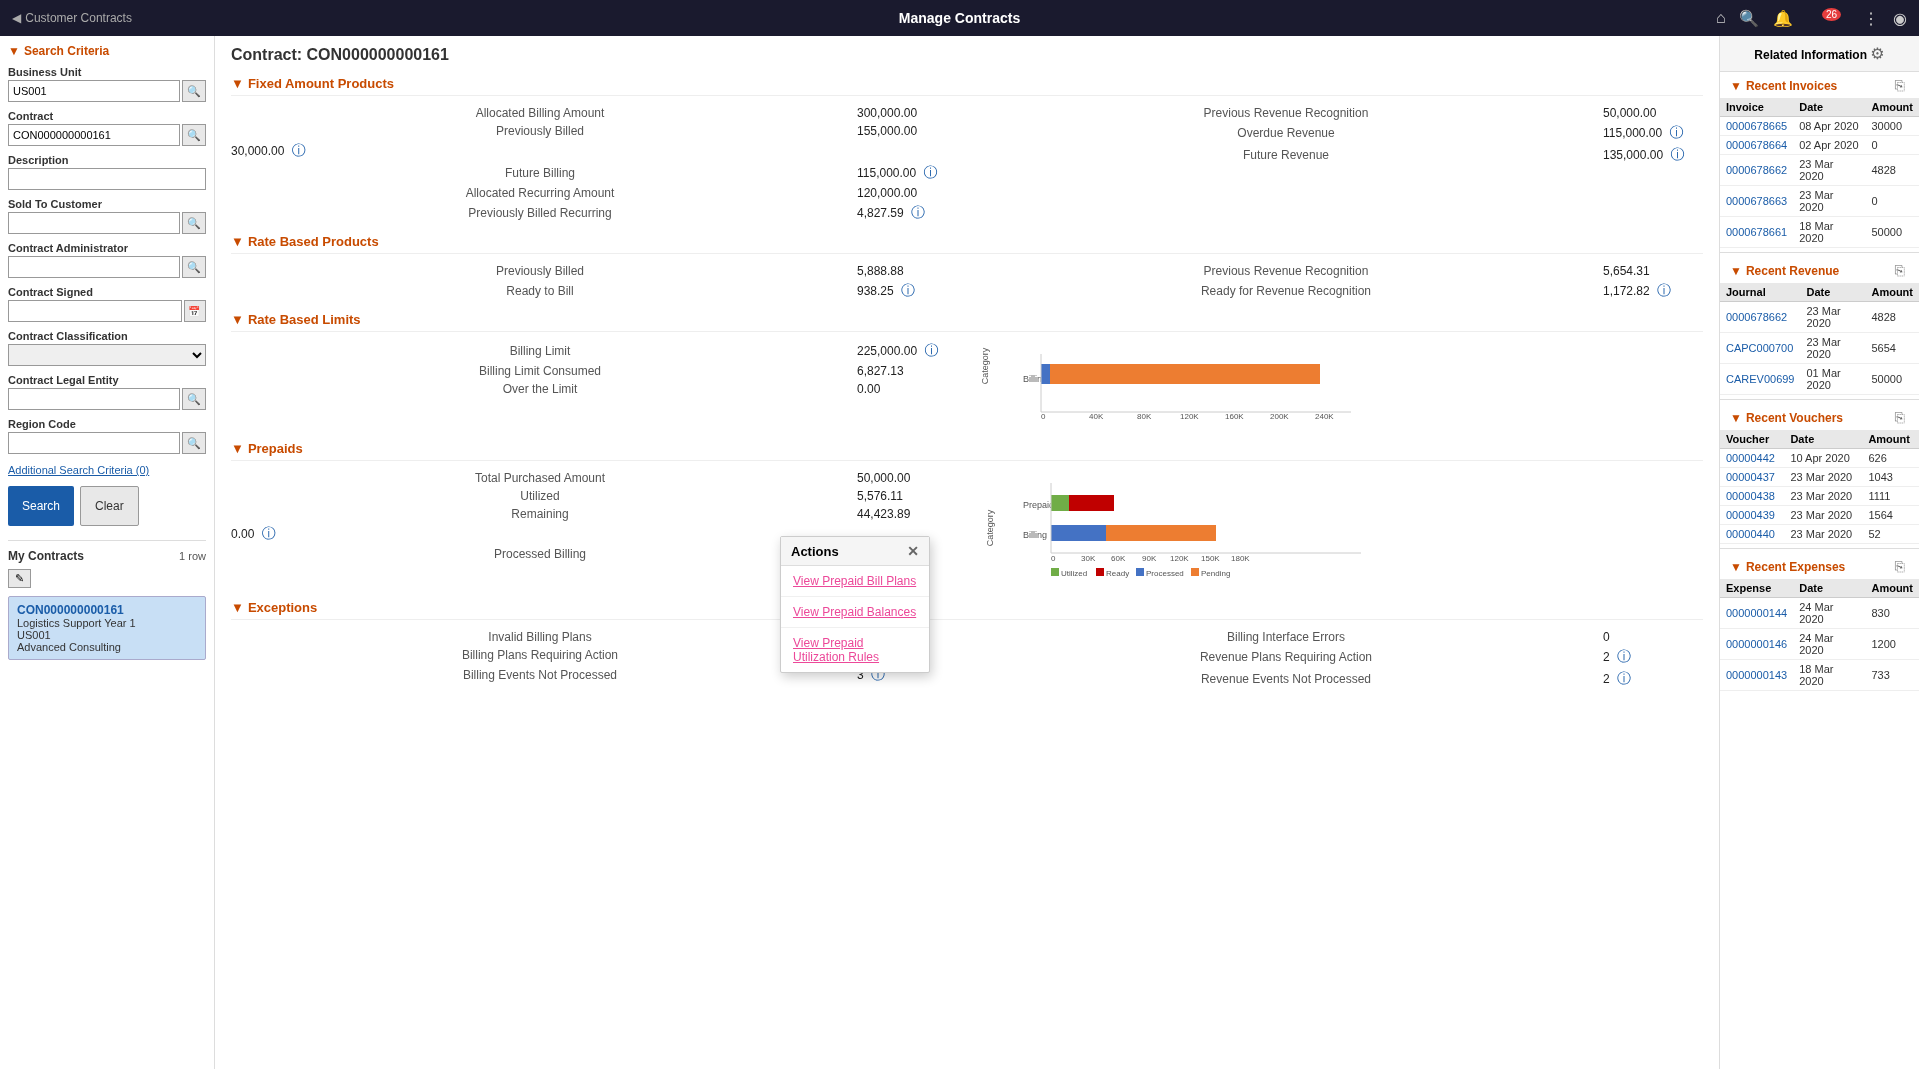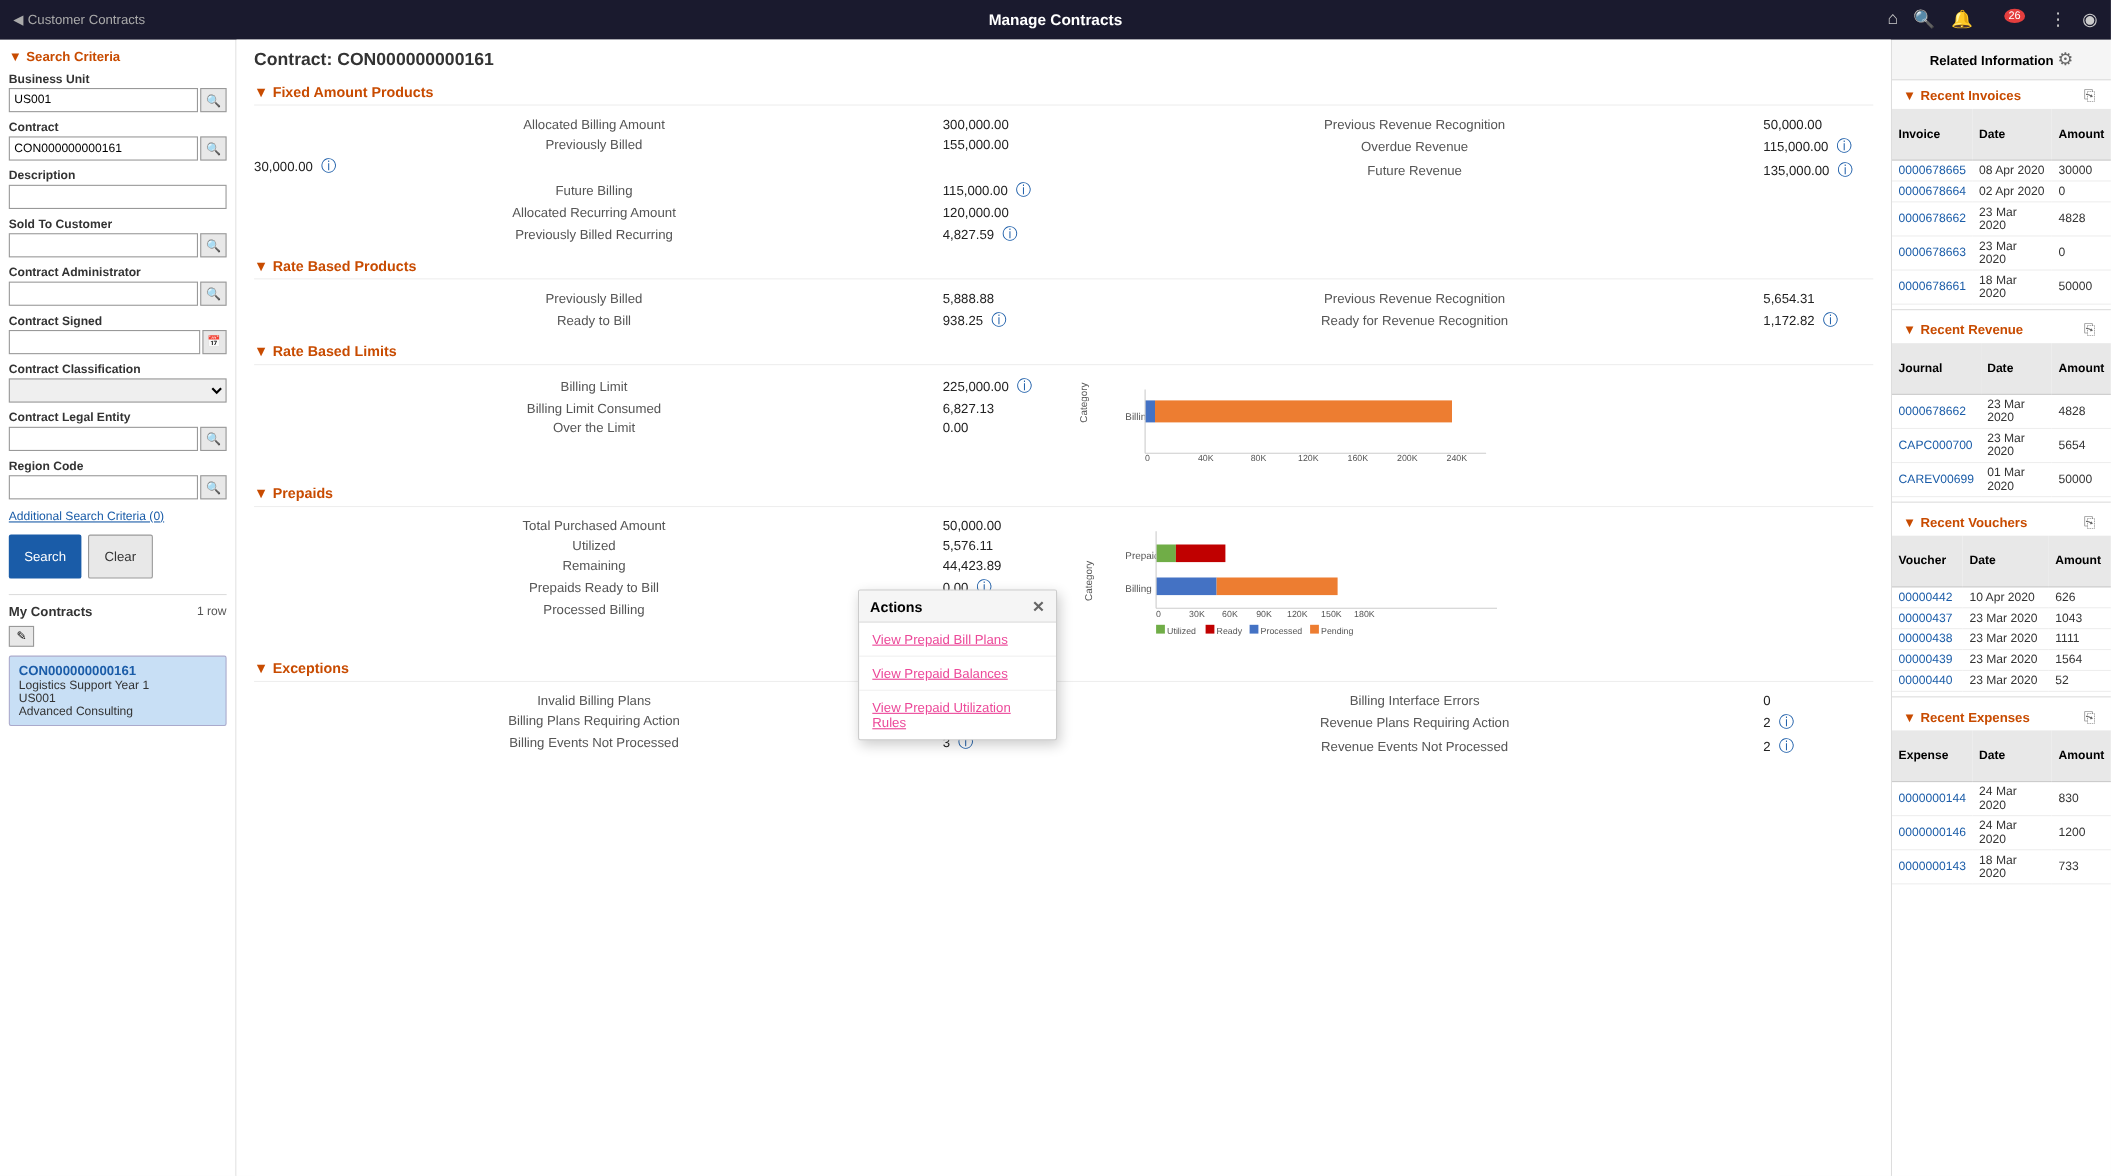--- a/index.html
+++ b/index.html
@@ -241,21 +241,21 @@
       cursor: pointer;
       margin-left: 4px;
     }
     .actions-popup {
       position: absolute;
       top: 500px;
       left: 565px;
       background: #fff;
       border: 1px solid #ccc;
       box-shadow: 2px 4px 12px rgba(0,0,0,0.2);
-      width: 181px;
+      width: 150px;
       z-index: 101;
       border-radius: 2px;
     }
     .actions-popup-header {
       background: #f5f5f5;
       border-bottom: 1px solid #ddd;
       padding: 6px 10px;
       display: flex;
       justify-content: space-between;
       align-items: center;
@@ -303,21 +303,21 @@
       align-items: center;
       gap: 4px;
     }
     .right-table {
       width: 100%;
       border-collapse: collapse;
       font-size: 11px;
     }
     .right-table th {
       background: #e8e8e8;
-      padding: 17px 6px;
+      padding: 3px 6px;
       text-align: left;
       font-weight: bold;
       border-bottom: 1px solid #ccc;
     }
     .right-table td {
       padding: 3px 6px;
       border-bottom: 1px solid #eee;
       color: #333;
     }
     .right-table td:first-child { color: #1a5ca8; cursor: pointer; }
@@ -588,21 +588,20 @@
         </div>
         <div class="data-row">
           <span class="data-label">Utilized</span>
           <span class="data-value">5,576.11</span>
         </div>
         <div class="data-row">
           <span class="data-label">Remaining</span>
           <span class="data-value">44,423.89</span>
         </div>
         <div class="data-row">
-          <span class="data-label">Prepaids Ready to Bill</span>
           <span class="data-value">0.00 <span class="info-icon">ⓘ</span></span>
         </div>
         <div class="data-row">
           <span class="data-label">Processed Billing</span>
           <span class="data-value">50,000.00</span>
         </div>
       </div>
       <div style="padding:4px;">
         
         <svg width="380" height="110">

